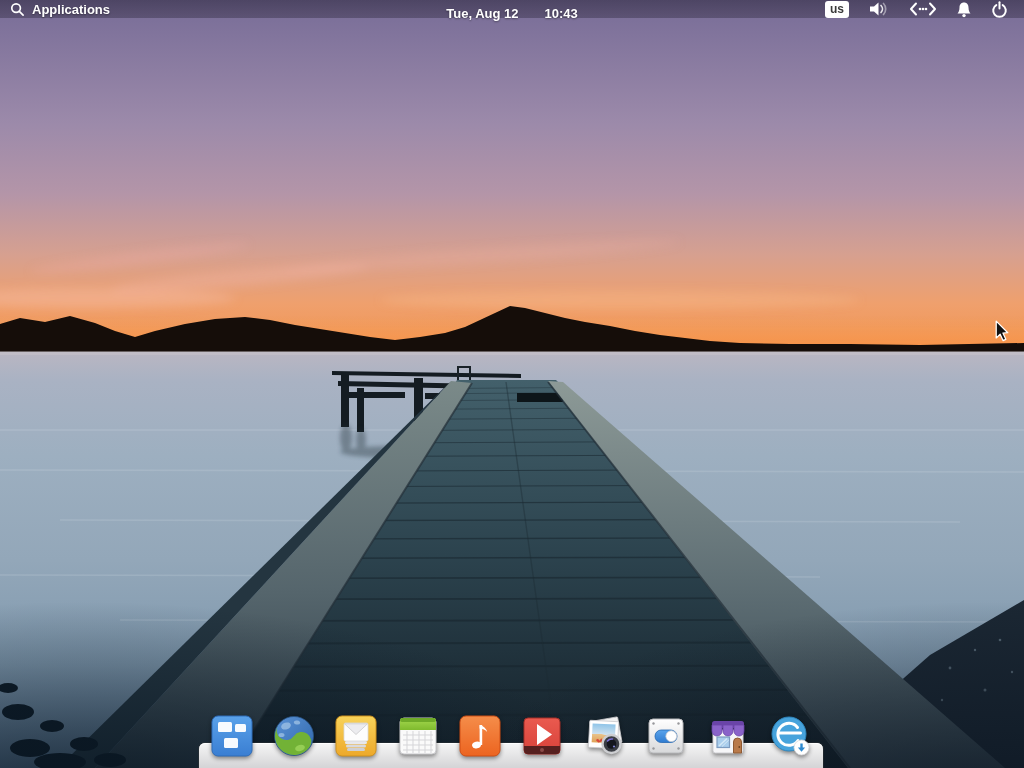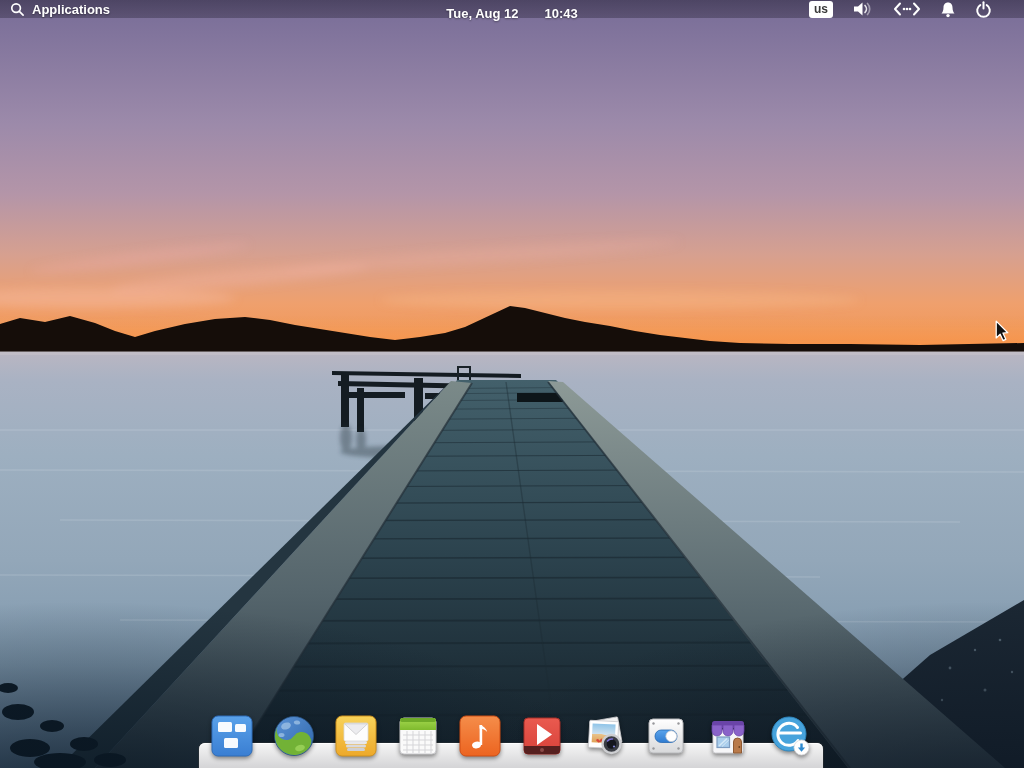--- a/index.html
+++ b/index.html
@@ -11,21 +11,21 @@
 
   
   .panel{position:absolute;top:0;left:0;right:0;height:18px;
     background:linear-gradient(rgba(20,16,30,.42),rgba(20,16,30,.30));
     display:flex;align-items:center;color:#fff;z-index:30;}
   .panel-left{display:flex;align-items:center;gap:7px;padding-left:10px;cursor:default;}
   .panel-left .lbl{font-size:13px;font-weight:700;text-shadow:0 1px 2px rgba(0,0,0,.4);}
   .panel-center{position:absolute;left:50%;top:0;height:27px;transform:translateX(-50%);
     display:flex;align-items:center;gap:26px;}
   .panel-center .t{font-size:13px;font-weight:700;text-shadow:0 1px 2px rgba(0,0,0,.4);}
-  .panel-right{margin-left:auto;display:flex;align-items:center;gap:19px;padding-right:32px;}
+  .panel-right{margin-left:auto;display:flex;align-items:center;gap:19px;padding-right:16px;}
   .kbd-badge{background:#fff;color:#3a3a3a;font-size:12px;font-weight:700;
     padding:1px 5px 2px;border-radius:3px;line-height:14px;}
   .pic{display:block;}
 
   
   .dock-bg{position:absolute;left:199px;bottom:0;width:624px;height:25px;
     background:linear-gradient(#f6f6f6,#d4d4d6);
     border-radius:6px 6px 0 0;z-index:20;
     box-shadow:0 0 0 1px rgba(60,60,60,.35), inset 0 1px 0 rgba(255,255,255,.95);}
   .dock-icons{position:absolute;left:199px;bottom:11px;width:624px;

